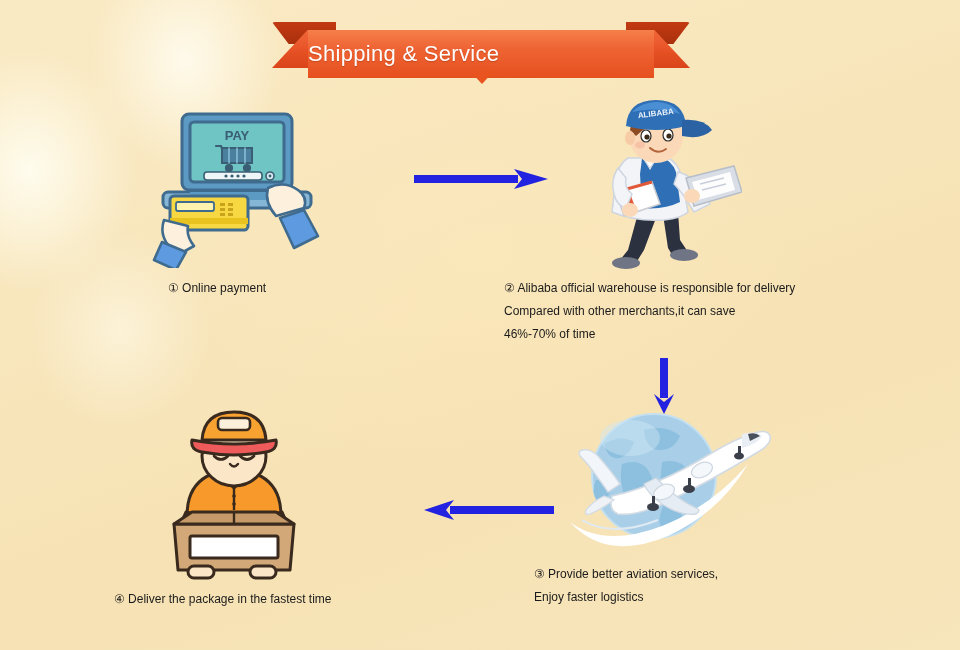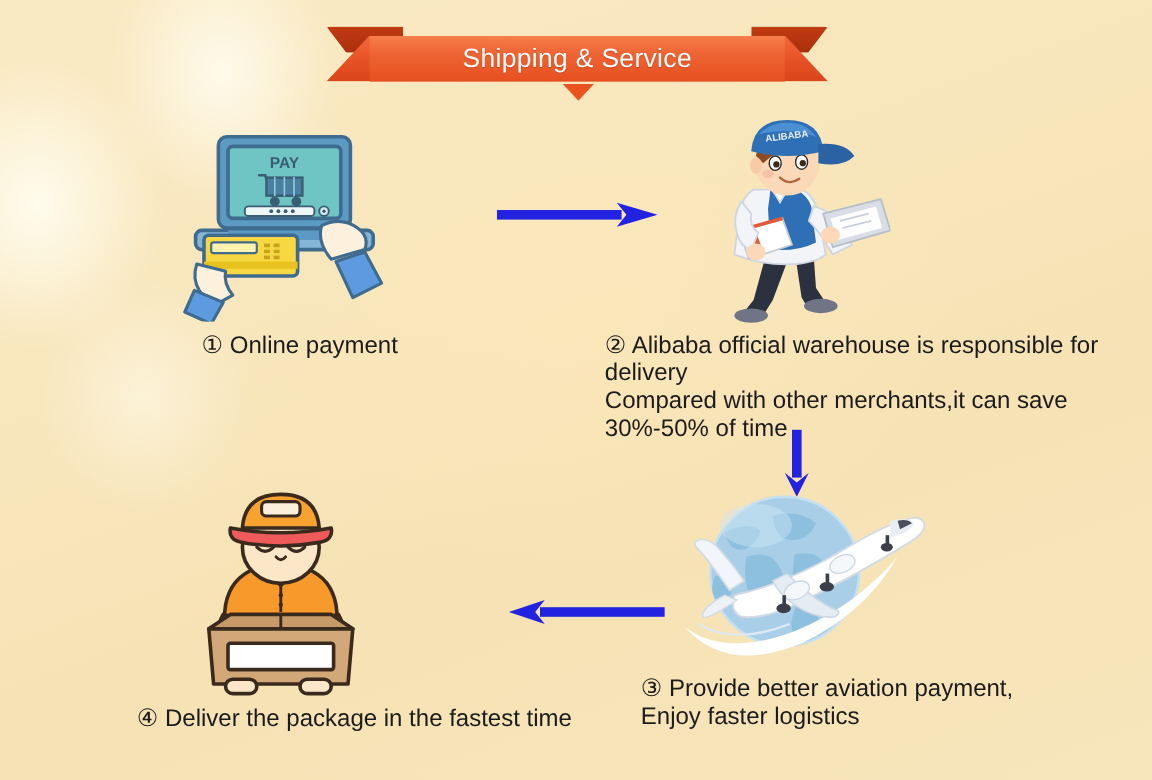--- a/index.html
+++ b/index.html
@@ -56,25 +56,24 @@
     height: 38px;
     background: linear-gradient(180deg, #f0663a 0%, #ec5c30 30%, #e44f22 62%, #d9441a 100%);
     clip-path: polygon(0% 100%, 8.5% 0%, 91.5% 0%, 100% 100%, 90% 100%, 10% 100%);
     box-shadow: 0 1px 2px rgba(140,60,20,0.25);
   }
   .ribbon-inner {
     position: absolute;
     left: 36px;
     top: 8px;
     width: 346px;
-    height: 38px;
+    height: 48px;
     background: linear-gradient(180deg, #f57f4a 0%, #ef6434 38%, #e6501f 100%);
     display: flex;
     align-items: center;
-    justify-content: center;
   }
   .banner-title {
     color: #ffffff;
     font-size: 22px;
     letter-spacing: 0.3px;
     font-weight: 400;
     text-shadow: 0 1px 1px rgba(150,50,15,0.45);
     white-space: nowrap;
   }
   .banner-caret {
@@ -90,21 +89,21 @@
 
   
   .illus {
     position: absolute;
   }
 
   
   .label {
     position: absolute;
     color: #1b1b1b;
-    font-size: 20px;
+    font-size: 12px;
     line-height: 23px;
     white-space: pre-line;
     font-family: "Liberation Sans", sans-serif;
   }
 
   
   .arrow {
     position: absolute;
   }
 
@@ -250,21 +249,21 @@
       <path d="M110 82 L148 72 L153 90 L116 100 Z" fill="#fdfdfd"></path>
       <path d="M118 84 L142 78" stroke="#c8ced8" stroke-width="1.5"></path>
       <path d="M120 90 L144 84" stroke="#c8ced8" stroke-width="1.5"></path>
     </g>
 
     <ellipse cx="110" cy="96" rx="8" ry="7" fill="#fbd9b8"></ellipse>
   </svg>
 
   <div class="label" style="left:504px; top:277px;">② Alibaba official warehouse is responsible for delivery
     Compared with other merchants,it can save
-    30%-50% of time</div>
+    46%-70% of time</div>
 
   <svg class="arrow" style="left:650px; top:358px;" width="28" height="56" viewBox="0 0 28 56">
     <rect x="10" y="0" width="8" height="40" fill="#2222e0"></rect>
     <path d="M4 36 L14 56 L24 36 L14 44 Z" fill="#2222e0"></path>
   </svg>
 
   <svg class="illus" style="left:552px; top:404px;" width="232" height="152" viewBox="0 0 232 152">
 
     <g>
       <circle cx="102" cy="72" r="62" fill="#a9cfe8"></circle>
@@ -306,21 +305,21 @@
         <rect x="100" y="92" width="3" height="9"></rect>
         <ellipse cx="101" cy="103" rx="6" ry="4"></ellipse>
         <rect x="136" y="74" width="3" height="9"></rect>
         <ellipse cx="137" cy="85" rx="6" ry="4"></ellipse>
         <rect x="186" y="42" width="3" height="8"></rect>
         <ellipse cx="187" cy="52" rx="5" ry="3.5"></ellipse>
       </g>
     </g>
   </svg>
 
-  <div class="label" style="left:534px; top:563px;">③ Provide better aviation payment,
+  <div class="label" style="left:534px; top:563px;">③ Provide better aviation services,
     Enjoy faster logistics</div>
 
   <svg class="arrow" style="left:424px; top:496px;" width="130" height="28" viewBox="0 0 130 28">
     <rect x="26" y="10" width="104" height="8" fill="#2222e0"></rect>
     <path d="M30 4 L0 14 L30 24 L22 14 Z" fill="#2222e0"></path>
   </svg>
 
   <svg class="illus" style="left:158px; top:402px;" width="152" height="180" viewBox="0 0 152 180">
 
     <path d="M30 102 q4 -22 24 -30 l22 -4 22 4 q20 8 24 30 l4 34 -100 0 z" fill="#f79a2b" stroke="#3a2a1e" stroke-width="3" stroke-linejoin="round"></path>

